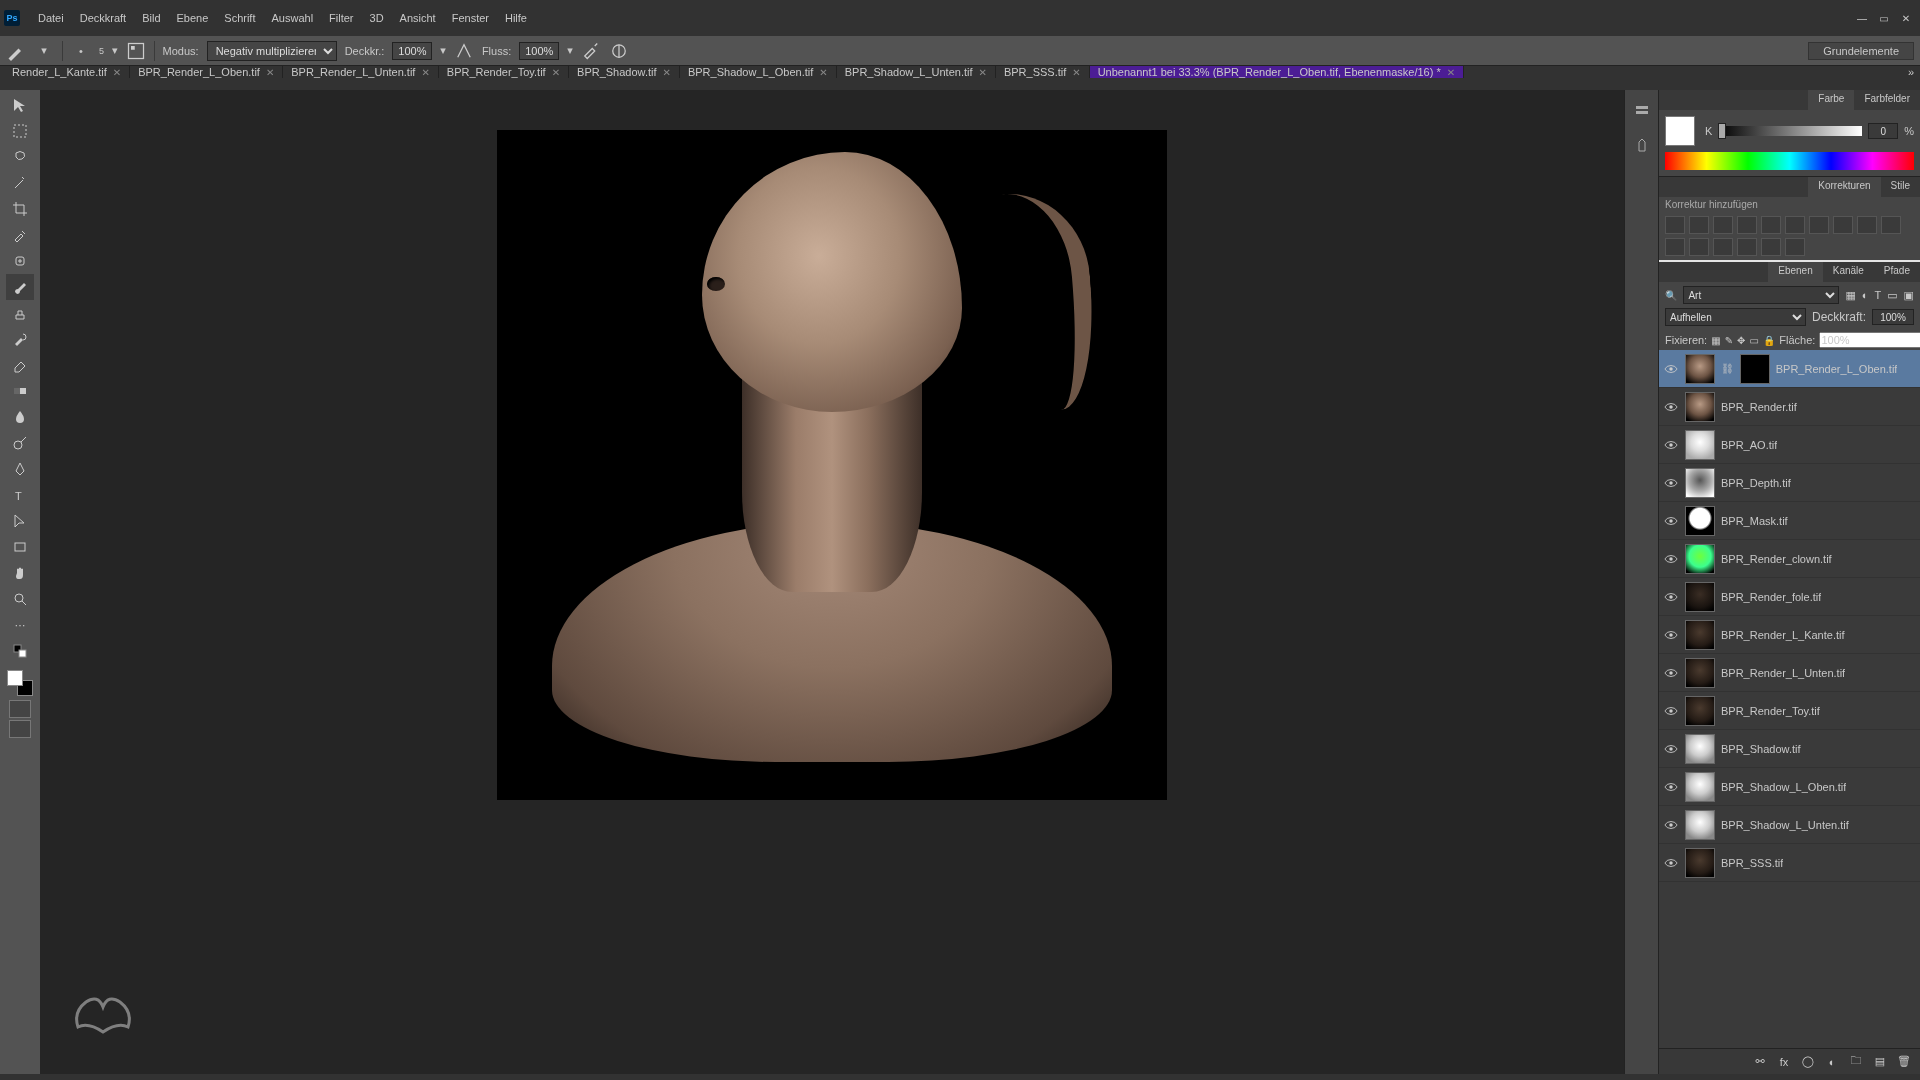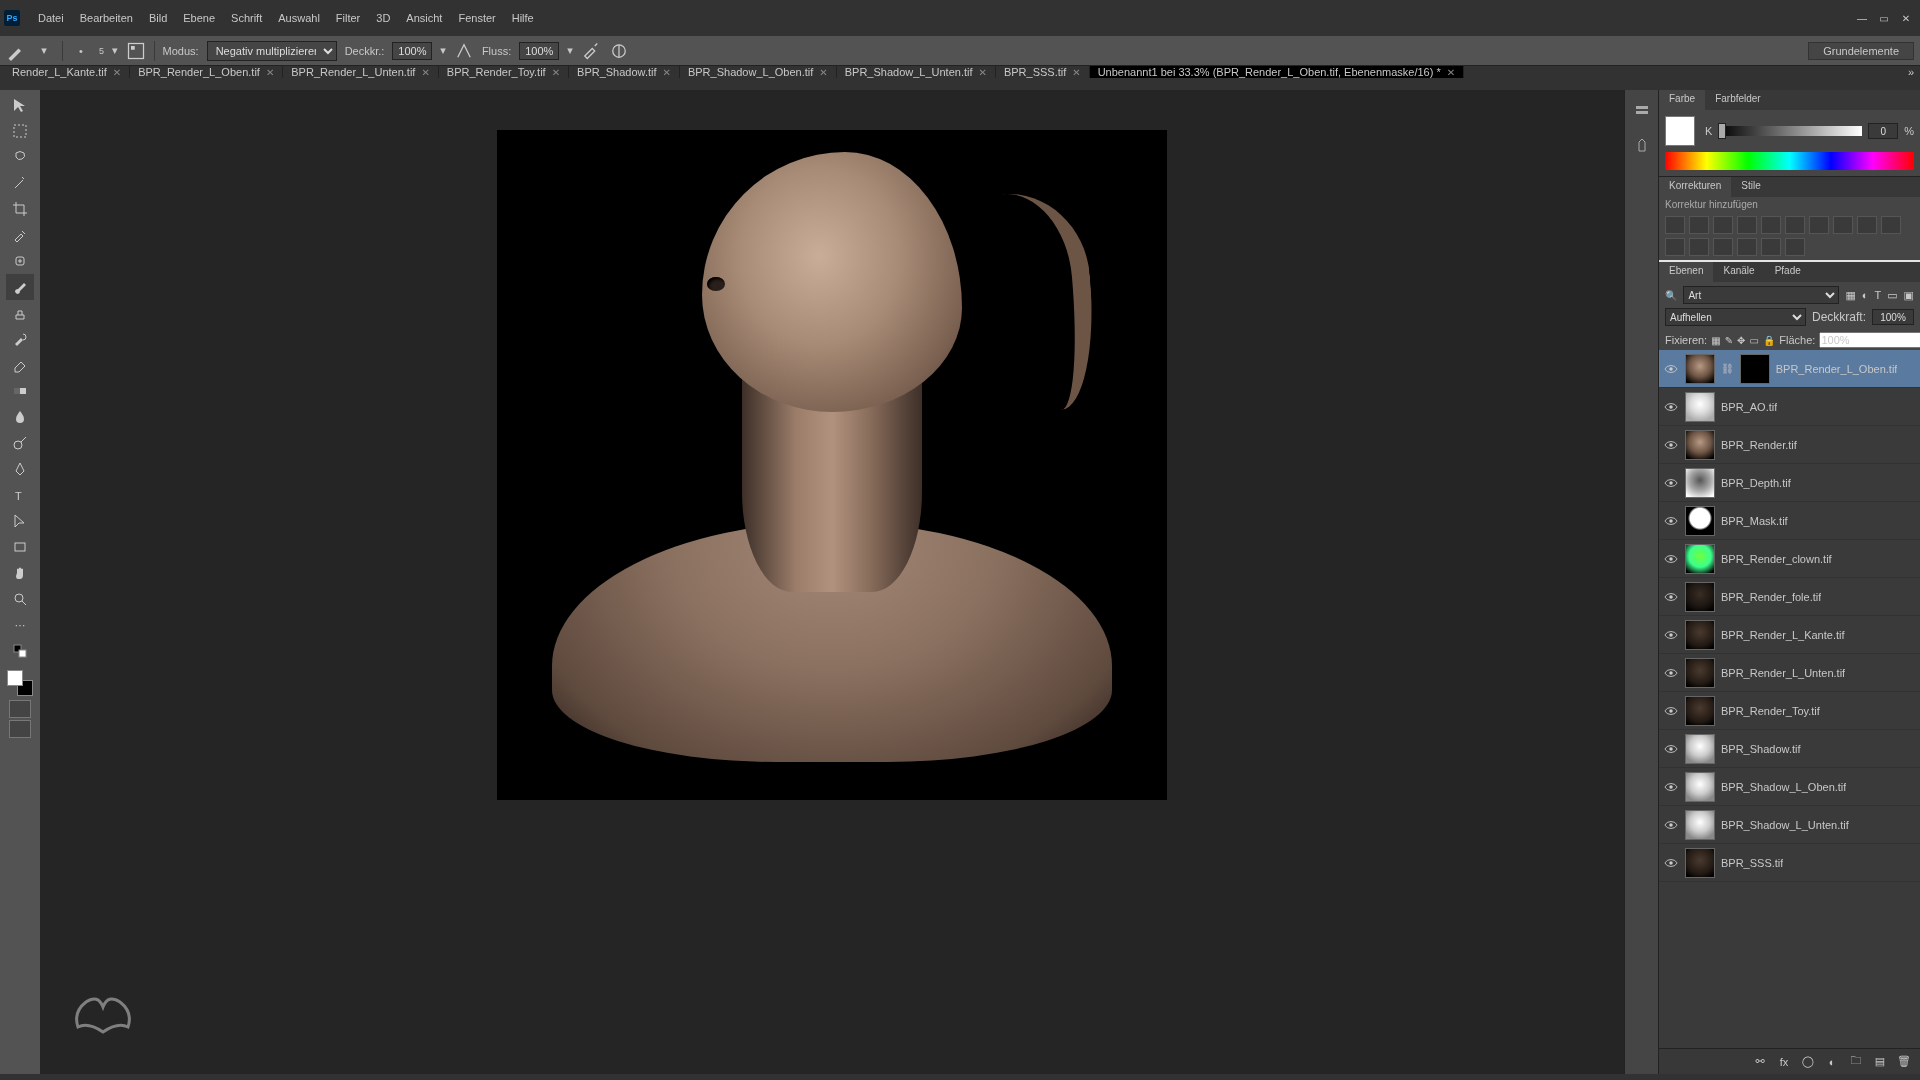--- a/index.html
+++ b/index.html
@@ -18,21 +18,21 @@
 .optbar .ico { width: 20px; height: 20px; display: flex; align-items: center; justify-content: center; }
 .optbar .sep { width: 1px; height: 20px; background: #3a3a3a; }
 .optbar select { background: #454545; border: 1px solid #222; color: #ddd; height: 20px; padding: 0 4px; font-size: 11px; }
 .optbar input[type=text] { background: #454545; border: 1px solid #222; color: #ddd; height: 18px; width: 40px; text-align: center; font-size: 11px; }
 .optbar .lbl { font-size: 11px; }
 .optbar .workspace { margin-left: auto; padding: 2px 14px; border: 1px solid #333; background: #454545; }
 
 
 .doctabs { height: 24px; background: #323232; display: flex; align-items: flex-start; padding-left: 4px; overflow: hidden; }
 .doctabs .tab { padding: 0 8px; display: flex; align-items: center; gap: 6px; font-size: 11px; color: #bbb; border-right: 1px solid #222; white-space: nowrap; }
-.doctabs .tab.active { background: #000000; color: #eee; }
+.doctabs .tab.active { background: #4c1d95; color: #eee; }
 .doctabs .tab .x { font-size: 10px; color: #888; }
 .doctabs .scroll { padding: 0 6px; display: flex; align-items: center; margin-left: auto; }
 
 
 .main { display: flex; height: calc(1080px - 20px - 30px - 24px - 22px); }
 
 
 .tools { width: 40px; background: #535353; display: flex; flex-direction: column; align-items: center; padding-top: 2px; gap: 0; }
 .tools .tool { width: 28px; height: 26px; display: flex; align-items: center; justify-content: center; position: relative; }
 .tools .tool.active { background: #3f3f3f; }
@@ -55,21 +55,21 @@
 .creature .eye { position: absolute; top: 145px; left: 155px; width: 18px; height: 14px; background: #2a1f1a; border-radius: 50%; box-shadow: inset 2px 2px 3px #000; }
 .watermark { position: absolute; bottom: 30px; left: 28px; opacity: 0.6; }
 .watermark svg { width: 70px; height: 60px; }
 
 
 .collapsed { width: 34px; background: #454545; display: flex; flex-direction: column; align-items: center; padding-top: 10px; gap: 12px; border-left: 1px solid #222; }
 .collapsed div { width: 22px; height: 22px; display: flex; align-items: center; justify-content: center; }
 
 
 .panels { width: 262px; background: #454545; display: flex; flex-direction: column; border-left: 1px solid #222; }
-.panel-tabs { display: flex; background: #383838; height: 20px; align-items: stretch; }
+.panel-tabs { display: flex; background: #383838; height: 20px; align-items: stretch; justify-content: flex-end; }
 .panel-tabs span { padding: 3px 10px; font-size: 10px; }
 .panel-tabs span.active { background: #454545; }
 .panel-body { padding: 6px; }
 
 
 .color-panel .swatch-big { width: 30px; height: 30px; border: 1px solid #777; background: #fff; float: left; margin-right: 10px; }
 .color-panel .slider-row { display: flex; align-items: center; gap: 6px; height: 30px; }
 .color-panel .slider { flex: 1; height: 10px; background: linear-gradient(90deg,#000,#fff); position: relative; }
 .color-panel .slider .thumb { position: absolute; left: 0; top: -3px; width: 8px; height: 16px; background: #aaa; border: 1px solid #222; }
 .color-panel input { width: 30px; height: 16px; background: #3a3a3a; border: 1px solid #222; color: #ddd; text-align: center; font-size: 10px; }
@@ -121,21 +121,21 @@
 ::-webkit-scrollbar-track { background: #323232; }
 ::-webkit-scrollbar-thumb { background: #555; }
 </style>
 </head>
 <body>
 
 <div class="titlebar">
   <div class="logo">Ps</div>
   <div class="menu" id="menubar">
       <span>Datei</span>
-      <span>Bearbeiten</span>
+      <span>Deckkraft</span>
       <span>Bild</span>
       <span>Ebene</span>
       <span>Schrift</span>
       <span>Auswahl</span>
       <span>Filter</span>
       <span>3D</span>
       <span>Ansicht</span>
       <span>Fenster</span>
       <span>Hilfe</span>
     </div>
@@ -476,32 +476,32 @@
             <div class="mask"></div>
             <span class="name">BPR_Render_L_Oben.tif</span>
           </div>
           <div class="layer">
             <div class="eye">
               <svg viewBox="0 0 16 16">
                 <path d="M8 4 Q13 4 15 8 Q13 12 8 12 Q3 12 1 8 Q3 4 8 4 Z" fill="none" stroke="#ccc"></path>
                 <circle cx="8" cy="8" r="2" fill="#ccc"></circle>
               </svg>
             </div>
+            <div class="thumb th-render"></div>
+            <span class="name">BPR_Render.tif</span>
+          </div>
+          <div class="layer">
+            <div class="eye">
+              <svg viewBox="0 0 16 16">
+                <path d="M8 4 Q13 4 15 8 Q13 12 8 12 Q3 12 1 8 Q3 4 8 4 Z" fill="none" stroke="#ccc"></path>
+                <circle cx="8" cy="8" r="2" fill="#ccc"></circle>
+              </svg>
+            </div>
             <div class="thumb th-ao"></div>
             <span class="name">BPR_AO.tif</span>
-          </div>
-          <div class="layer">
-            <div class="eye">
-              <svg viewBox="0 0 16 16">
-                <path d="M8 4 Q13 4 15 8 Q13 12 8 12 Q3 12 1 8 Q3 4 8 4 Z" fill="none" stroke="#ccc"></path>
-                <circle cx="8" cy="8" r="2" fill="#ccc"></circle>
-              </svg>
-            </div>
-            <div class="thumb th-render"></div>
-            <span class="name">BPR_Render.tif</span>
           </div>
           <div class="layer">
             <div class="eye">
               <svg viewBox="0 0 16 16">
                 <path d="M8 4 Q13 4 15 8 Q13 12 8 12 Q3 12 1 8 Q3 4 8 4 Z" fill="none" stroke="#ccc"></path>
                 <circle cx="8" cy="8" r="2" fill="#ccc"></circle>
               </svg>
             </div>
             <div class="thumb th-depth"></div>
             <span class="name">BPR_Depth.tif</span>

